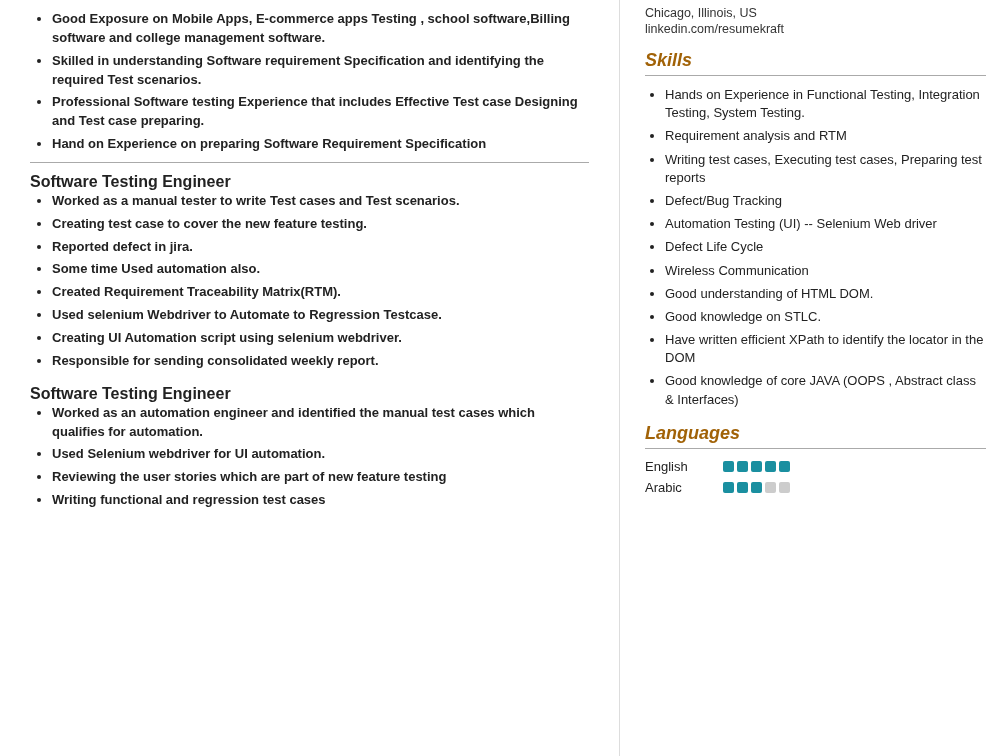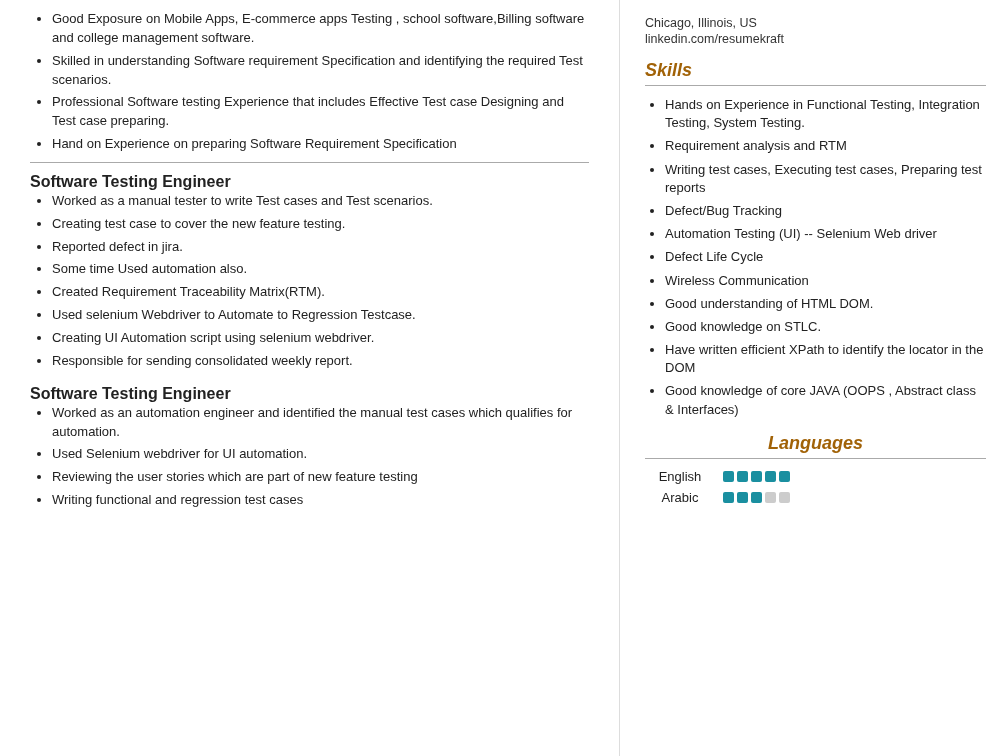--- a/index.html
+++ b/index.html
@@ -20,21 +20,21 @@
     }
     
     .left-col {
       flex: 0 0 620px;
       padding: 10px 30px 20px 30px;
       border-right: 1px solid #ddd;
     }
     
     .right-col {
       flex: 1;
-      padding: 12px 20px 20px 25px;
+      padding: 2px 20px 20px 25px;
     }
 
     
     .section-title {
       font-size: 18px;
       font-style: italic;
       font-weight: bold;
       color: #a16207;
       margin-bottom: 4px;
       margin-top: 14px;
@@ -43,20 +43,21 @@
       border: none;
       border-top: 1.5px solid #aaa;
       margin-bottom: 10px;
     }
 
     
     ul.resume-list {
       list-style: disc;
       padding-left: 22px;
       margin-bottom: 8px;
+      font-weight: bold;
     }
     ul.resume-list li {
       margin-bottom: 4px;
       line-height: 1.45;
       font-size: 13px;
     }
 
     
     .exp-block {
       margin-bottom: 14px;
@@ -95,21 +96,21 @@
       padding-left: 20px;
       margin-bottom: 6px;
     }
     ul.skills-list li {
       margin-bottom: 5px;
       line-height: 1.4;
       font-size: 13px;
     }
 
     
-    .lang-section { margin-top: 10px; text-align: center; }
+    .lang-section { margin-top: 10px; }
     .lang-row {
       display: flex;
       align-items: center;
       margin-bottom: 6px;
       font-size: 13px;
     }
     .lang-name {
       width: 70px;
       font-size: 13px;
     }

